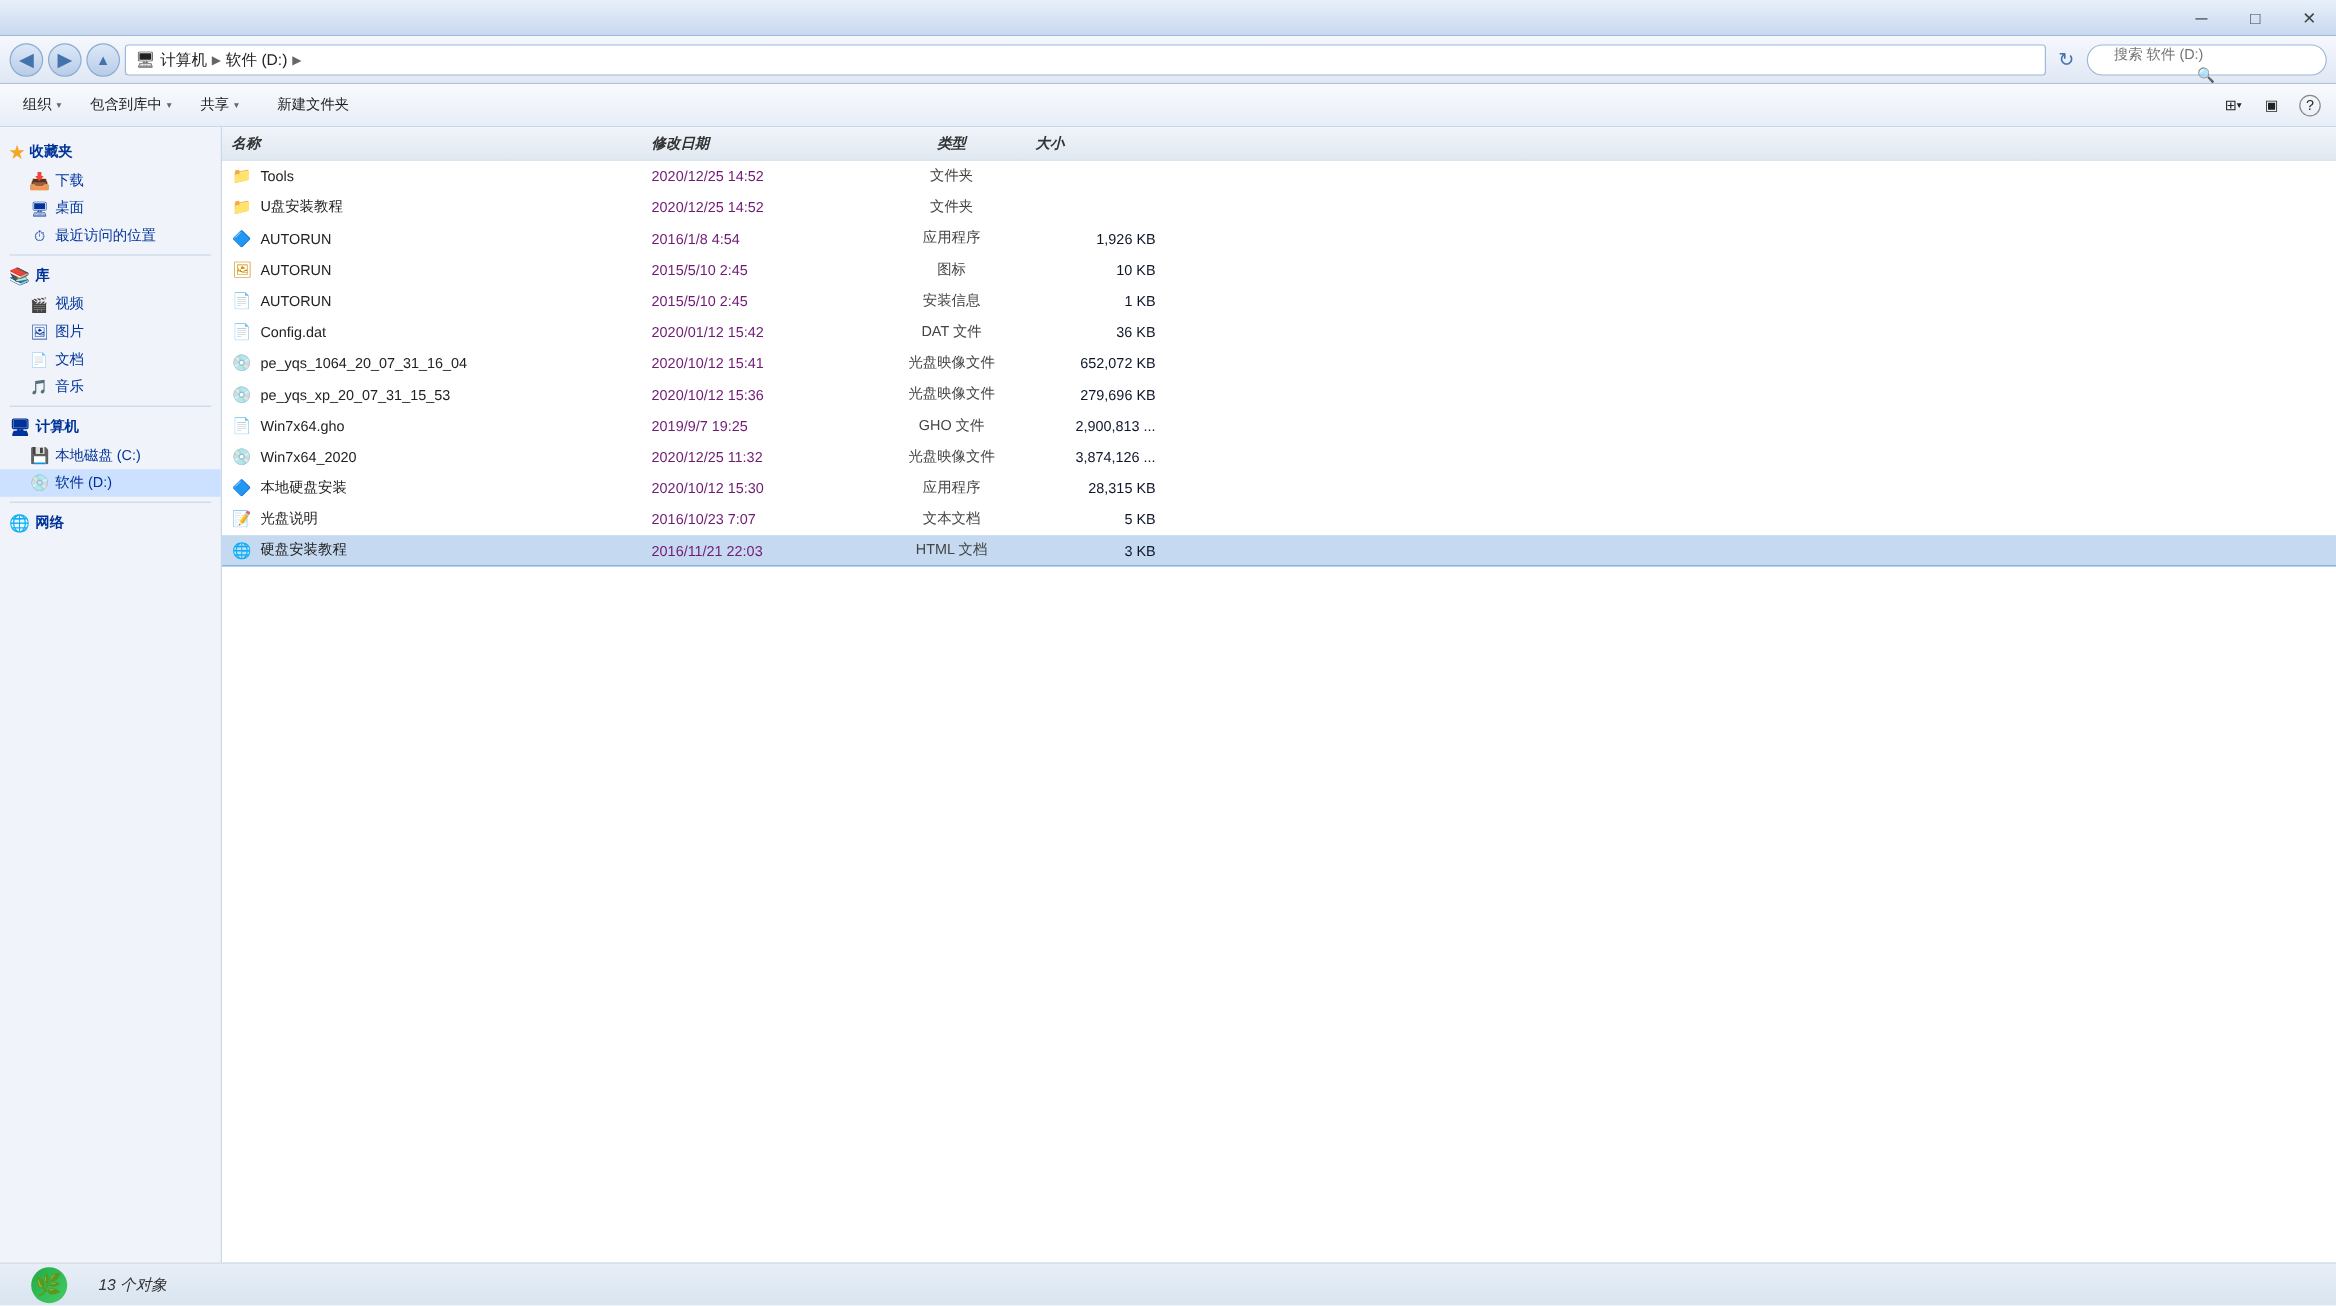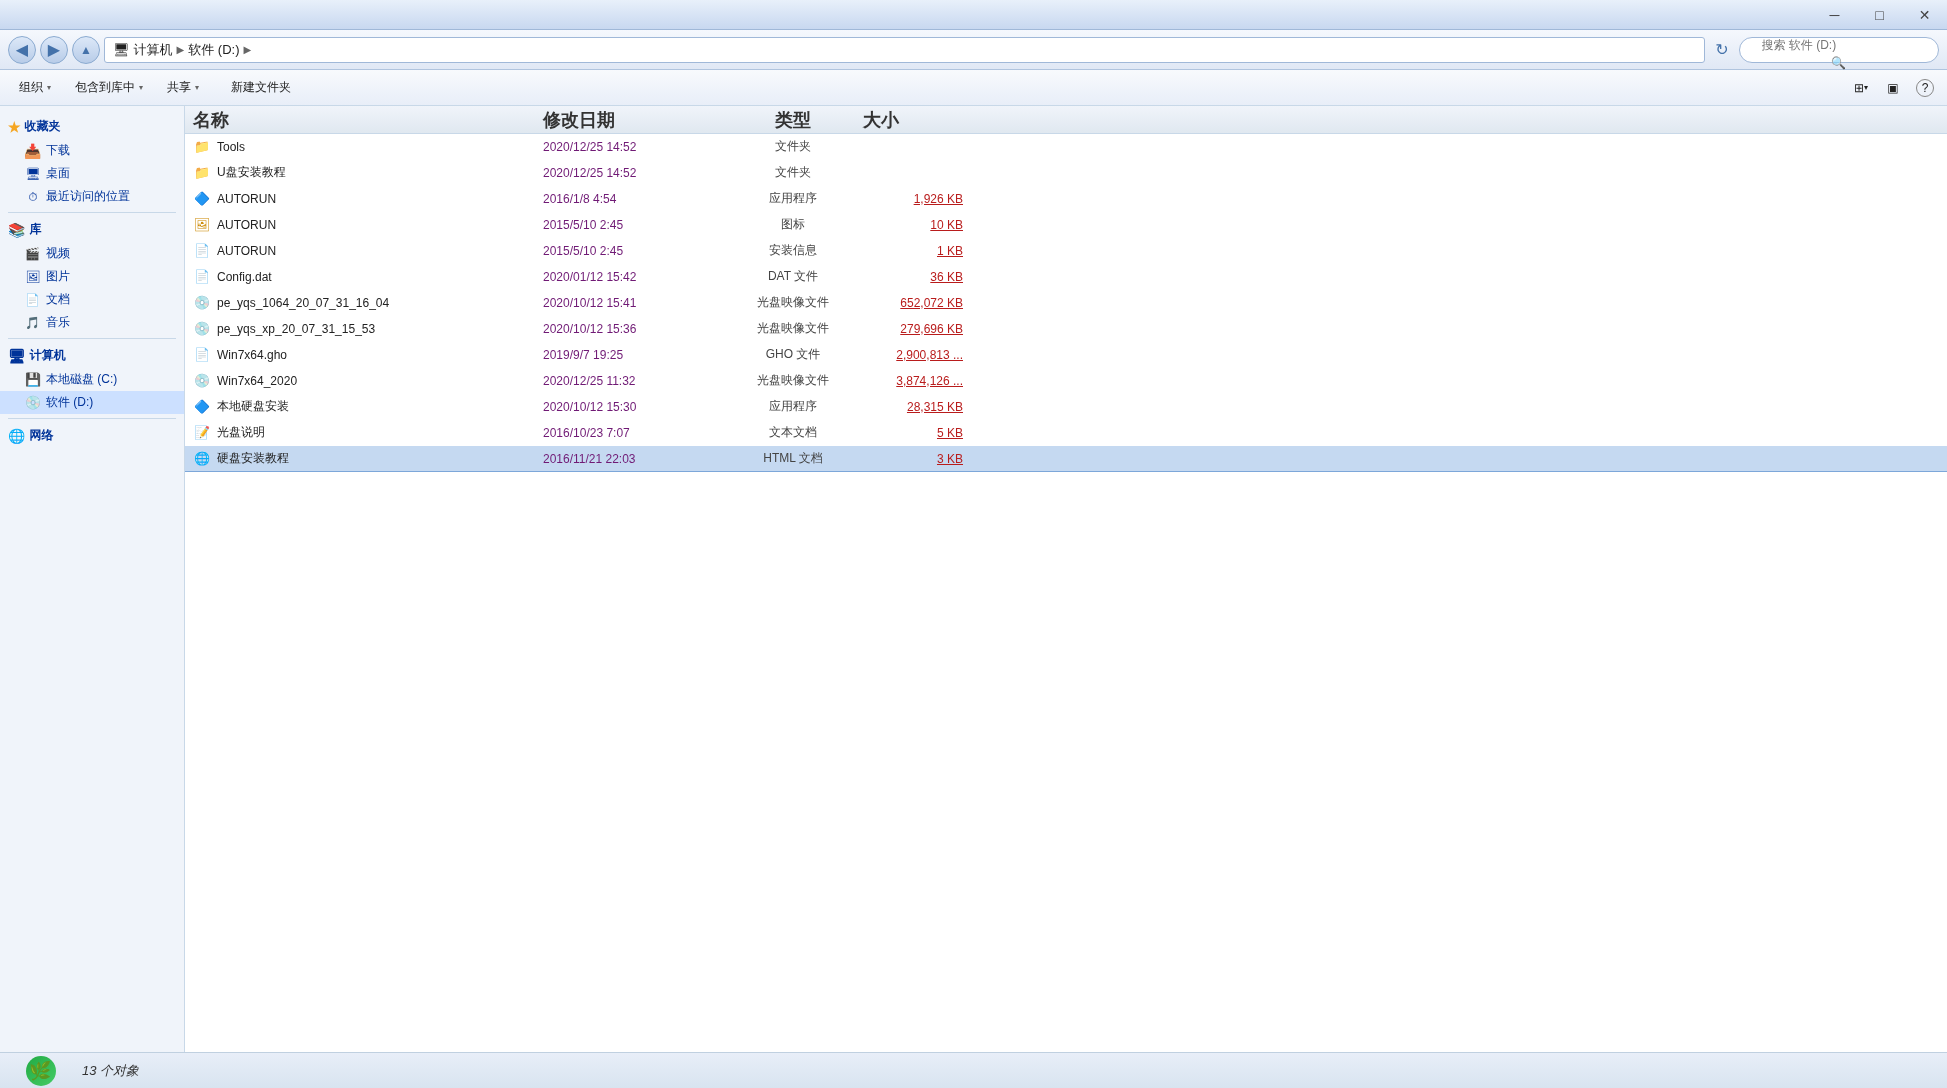--- a/index.html
+++ b/index.html
@@ -212,23 +212,24 @@
       flex-direction: column;
       overflow: hidden;
     }
     .column-headers {
       display: flex;
       align-items: center;
       height: 28px;
       background: linear-gradient(to bottom, #f0f4fa, #e0e8f0);
       border-bottom: 1px solid #c8d8e8;
       padding: 0 8px;
-      font-size: 18px;
+      font-size: 12px;
       font-weight: bold;
       color: #333;
+      font-style: italic;
     }
     .col-name { width: 350px; }
     .col-date { width: 180px; }
     .col-type { width: 140px; text-align: center; }
     .col-size { width: 120px; text-align: left; padding-right: 20px; }
 
     .file-list {
       flex: 1;
       overflow-y: auto;
       background: #fff;
@@ -246,21 +247,21 @@
     .file-row .col-name {
       display: flex;
       align-items: center;
       gap: 6px;
       width: 350px;
       overflow: hidden;
       white-space: nowrap;
     }
     .file-row .col-date { width: 180px; color: #701a75; }
     .file-row .col-type { width: 140px; color: #444; }
-    .file-row .col-size { width: 120px; text-align: right; padding-right: 20px; color: #b91c1c; text-decoration: underline; }
+    .file-row .col-size { width: 120px; text-align: right; padding-right: 20px; color: #0f172a; }
 
     .file-icon {
       width: 18px;
       height: 16px;
       display: inline-flex;
       align-items: center;
       justify-content: center;
       font-size: 13px;
       flex-shrink: 0;
     }

